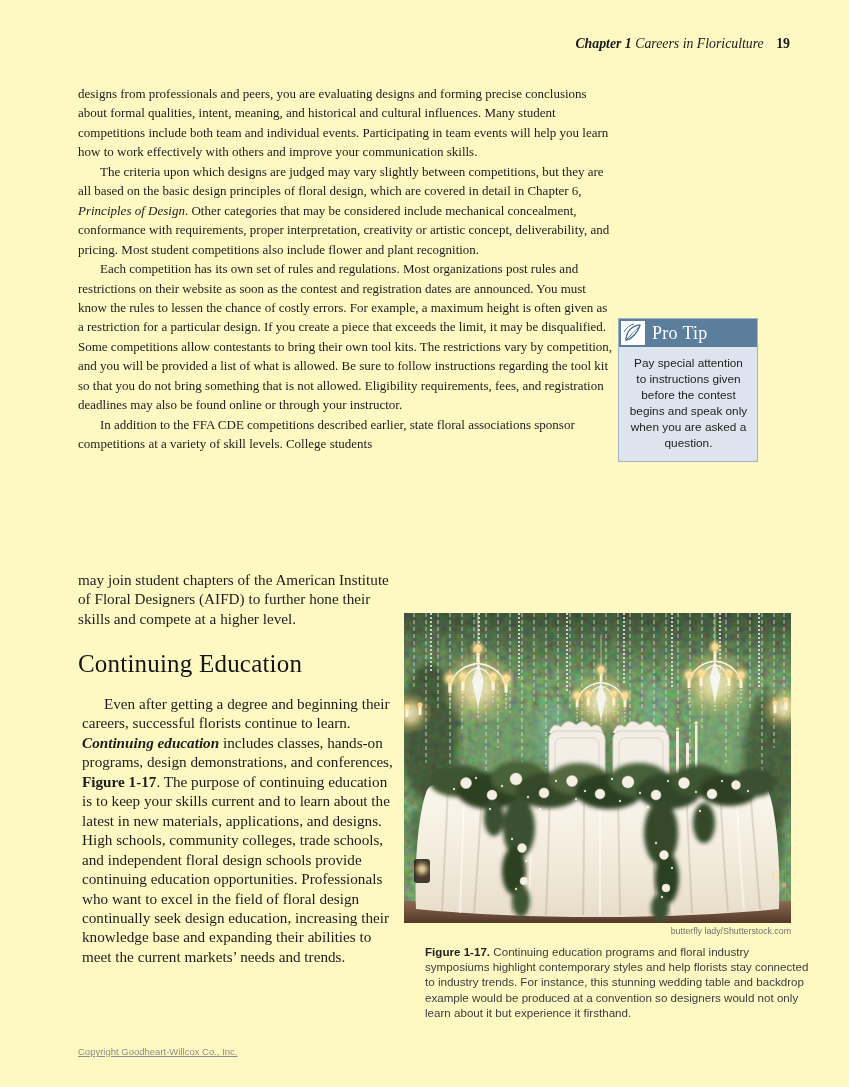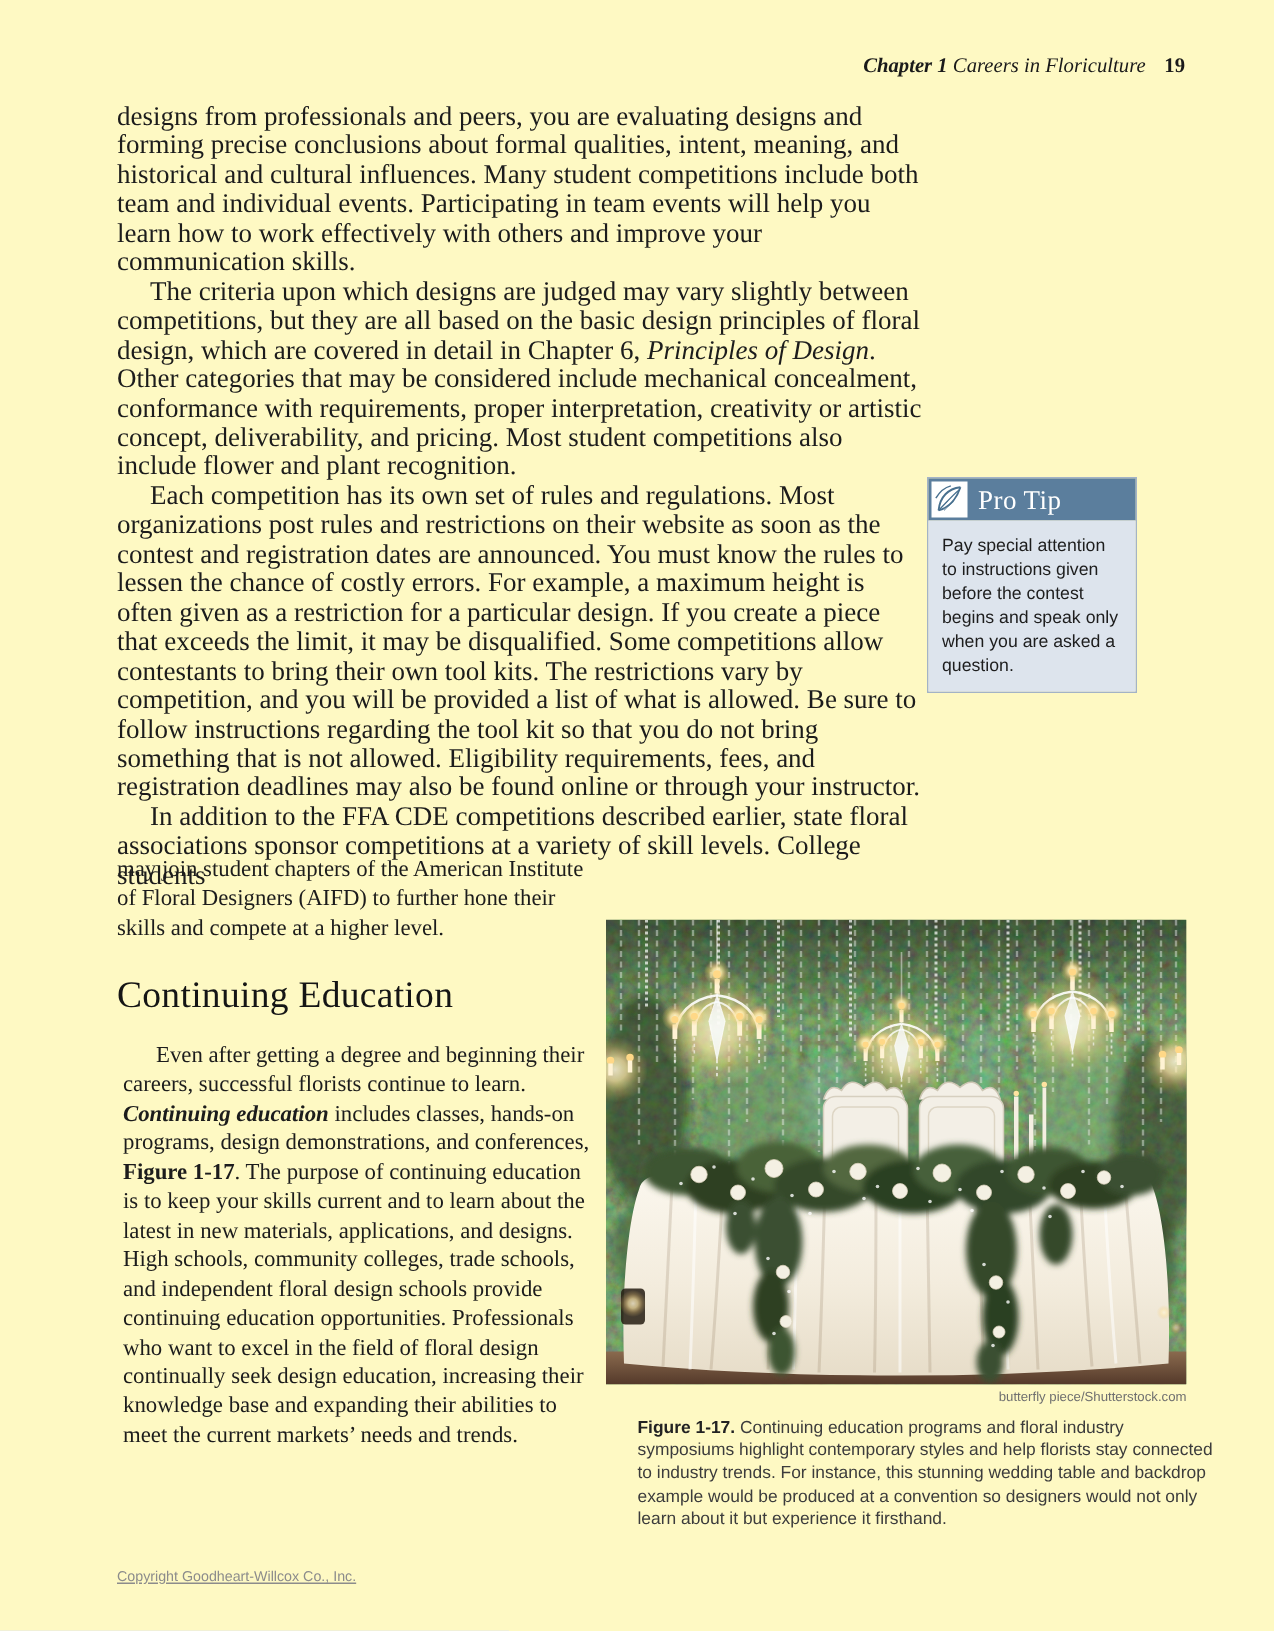--- a/index.html
+++ b/index.html
@@ -4,40 +4,40 @@
 <style>
   html,body{margin:0;padding:0;background:#e8e8e8;}
   .page{position:relative;width:849px;height:1087px;background:#fef9c3;margin:0 auto;overflow:hidden;
         font-family:"Liberation Serif", serif;color:#1c1c1c;}
   
   .running-head{position:absolute;top:36px;right:59px;font-size:13.8px;color:#1a1a1a;}
   .running-head .ch{font-weight:bold;font-style:italic;}
   .running-head .ttl{font-style:italic;}
   .running-head .pg{font-weight:bold;margin-left:9px;}
   
-  .colA{position:absolute;left:78px;top:68px;width:538px;font-size:18px;line-height:19.45px;}
+  .colA{position:absolute;left:78px;top:84px;width:538px;font-size:13px;line-height:19.45px;}
   .colA p{margin:0;}
   .colA p.ind{text-indent:22px;}
   .it{font-style:italic;}
   .bit{font-weight:bold;font-style:italic;}
   .bd{font-weight:bold;}
   .colB{position:absolute;left:78px;top:570px;width:322px;font-size:15.2px;line-height:19.45px;}
   .colB p{margin:0;}
   .section-h{position:absolute;left:78px;top:648px;font-size:25px;line-height:32px;color:#151515;
              letter-spacing:.2px;margin:0;font-weight:500;}
   .colC{position:absolute;left:78px;top:690px;width:324px;font-size:15.2px;line-height:19.45px;}
   .colC p{margin:4px;text-indent:22px;}
   
   .protip{position:absolute;left:618px;top:318px;width:140px;border:1px solid #a3b3c6;box-sizing:border-box;}
   .protip-head{display:flex;align-items:center;height:28px;background:#5b7e9d;}
   .protip-icon{width:24px;height:24px;background:#ffffff;margin:2px 0 2px 2px;flex:0 0 auto;
                display:flex;align-items:center;justify-content:center;}
   .protip-title{color:#ffffff;font-size:18px;padding-left:7px;letter-spacing:.3px;}
   .protip-body{background:#dde4ed;padding:9px 8px 10px 9px;font-family:"Liberation Sans",sans-serif;
-               font-size:11.8px;line-height:15.9px;color:#1d1d1d;}
+               font-size:11.8px;line-height:15.9px;color:#1d1d1d;text-align:center;}
   
   .figure-photo{position:absolute;left:404px;top:613px;width:387px;height:310px;overflow:hidden;}
   .figure-credit{position:absolute;left:404px;top:926px;width:387px;text-align:right;
                  font-family:"Liberation Sans",sans-serif;font-size:8.8px;color:#6f6f6f;}
   .figure-caption{position:absolute;left:425px;top:944px;width:387px;
                   font-family:"Liberation Sans",sans-serif;font-size:11.6px;line-height:15.2px;color:#3c3c3c;}
   .figure-caption .lbl{font-weight:bold;color:#222;}
   
   .footer{position:absolute;left:78px;top:1046px;font-family:"Liberation Sans",sans-serif;
           font-size:9.5px;color:#8c8c8c;text-decoration:underline;}
@@ -335,21 +335,21 @@
           <circle cx="244" cy="194" r="1.2"></circle>
       </g>
 
       <rect x="10" y="246" width="16" height="24" rx="3" fill="#241c12" opacity="0.85"></rect>
       <circle cx="18" cy="256" r="9" fill="url(#glowG)" opacity="0.8"></circle>
       <circle cx="372" cy="262" r="5" fill="url(#glowG)" opacity="0.6"></circle>
       <circle cx="380" cy="272" r="4" fill="url(#glowG)" opacity="0.5"></circle>
     </svg>
   </div>
 
-  <div class="figure-credit">butterfly piece/Shutterstock.com</div>
+  <div class="figure-credit">butterfly lady/Shutterstock.com</div>
 
   <div class="figure-caption">
     <span class="lbl">Figure 1-17.</span>
     <span> <span>Continuing education programs and floral industry symposiums highlight contemporary styles and help florists stay connected to industry trends. For instance, this stunning wedding table and backdrop example would be produced at a convention so designers would not only learn about it but experience it firsthand.</span></span>
   </div>
 
   <div class="footer">Copyright Goodheart-Willcox Co., Inc.</div>
 
 </div>
 

